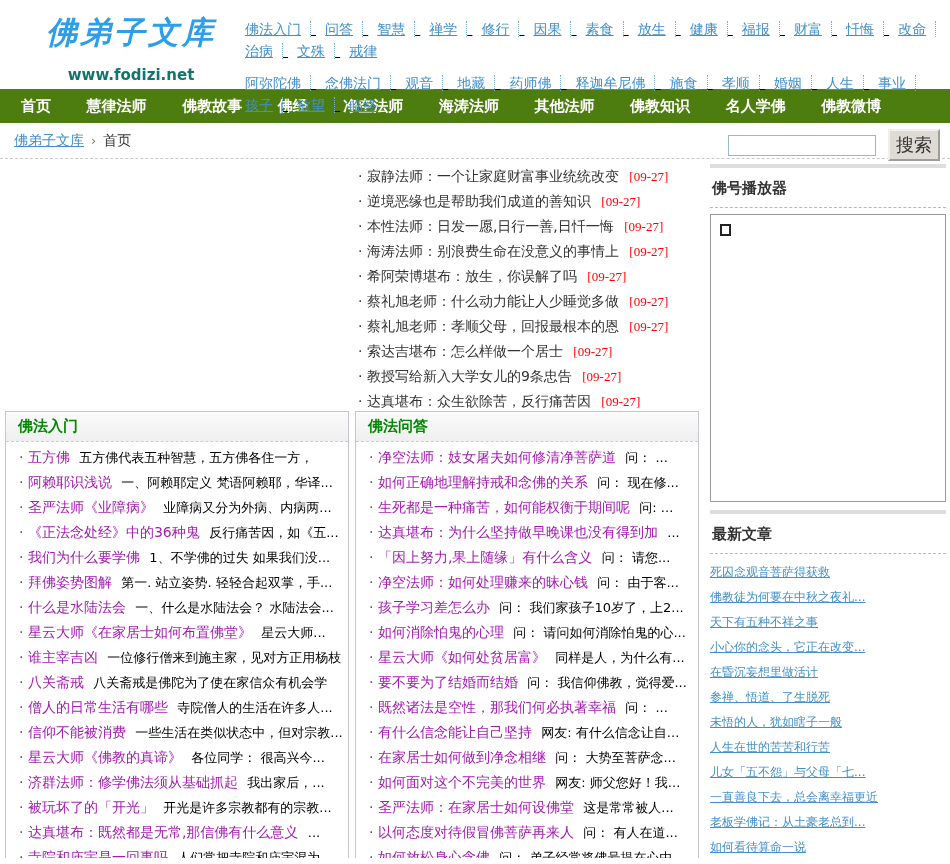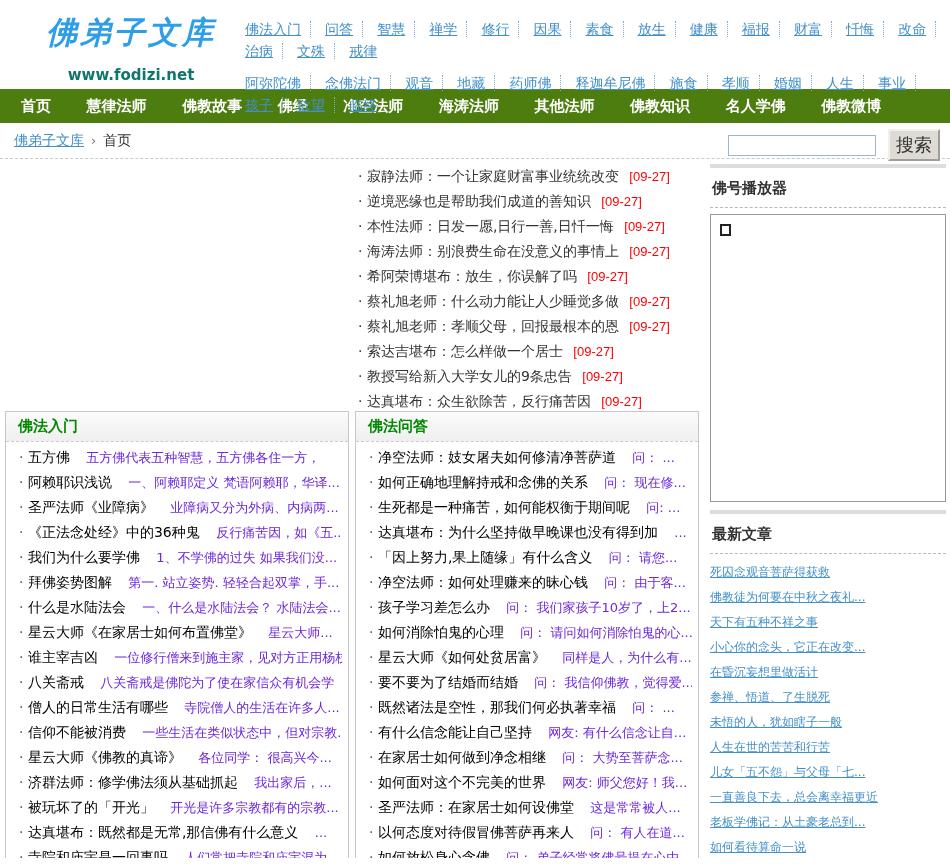--- a/index.html
+++ b/index.html
@@ -10,21 +10,21 @@
     font-family: "DejaVu Sans", "Liberation Sans", sans-serif;
   }
   a { text-decoration: underline; cursor: pointer; }
 
   
   .header { position: relative; height: 89px; background:#fff; }
   .logo { position:absolute; left:46px; top:13px; text-align:center; cursor:pointer; }
   .logo-text { font-size:31px; font-style:italic; font-weight:bold; letter-spacing:3px; color:#2e9ee9; line-height:38px; }
   .logo-url { font-size:15px; font-weight:bold; color:#0f766e; margin-top:15px; }
   .header-links { position:absolute; left:236px; top:19px; width:705px; }
-  ul.linkrow { list-style:none; margin:0 0 10px 0; padding:0; }
+  ul.linkrow { list-style:none; margin:0 0 10px 0; padding:0;text-decoration:underline; }
   .linkrow li { display:inline-block; padding:0 9px; border-right:1px dotted #7ab0d4; line-height:15px; margin-bottom:4px; }
   .linkrow li:last-child { border-right:none; }
   .linkrow a { color:#4390c8; font-size:14px; }
 
   
   .nav { height:34px; background:#4d7c0f;font-weight:bold; }
   .nav ul { list-style:none; margin:0; padding:0 0 0 6px; }
   .nav li { display:inline-block; }
   .nav a { display:inline-block; color:#fff; font-size:15px; line-height:34px; padding:0 15px; text-decoration:none; }
 
@@ -37,31 +37,31 @@
   .searchbox input { width:148px; height:21px; border:1px solid #9bb8cb; vertical-align:middle; margin-right:7px; padding:0 4px; font-size:13px; }
   .searchbox button { font-size:18px; color:#333; padding:2px 6px; background:#dedad4; border:2px outset #f2f0ec; vertical-align:middle; cursor:pointer; }
 
   
   .content { position:relative; height:699px; overflow:hidden; }
 
   .news-list { position:absolute; left:358px; top:5px; width:342px; list-style:none; margin:0; padding:0; }
   .news-list li { line-height:24px; font-size:14px; color:#333; white-space:nowrap; overflow:hidden; }
   .news-list li::before { content:"· "; color:#333; }
   .news-title { color:#333; cursor:pointer; }
-  .news-date { color:#ff0000; font-size:13px; margin-left:6px; font-family:Liberation Sans, sans-serif;text-align:right; }
+  .news-date { color:#ff0000; font-size:13px; margin-left:6px; font-family:Liberation Serif, serif;text-align:right; }
 
   .section-box { position:absolute; top:252px; width:344px; height:560px; border:1px solid #c6c6cd; background:#fff; }
   .box-left { left:5px; }
   .box-mid { left:355px; }
   .box-header { height:30px; line-height:29px; padding-left:12px; background:linear-gradient(#fbfbfb,#efefef); border-bottom:1px dashed #cccccc; color:#008800; font-weight:bold; font-size:15px; }
   .box-list { list-style:none; margin:0; padding:3px 6px 0 13px; }
   .box-list li { line-height:25px; font-size:14px; white-space:nowrap; overflow:hidden; }
   .box-list li::before { content:"· "; color:#555; }
-  .item-title { color:#000000; cursor:pointer; }
-  .item-summary { color:#6d28d9; font-size:13px; margin-left:12px; }
+  .item-title { color:#a21caf; cursor:pointer; }
+  .item-summary { color:#000000; font-size:13px; margin-left:5px; }
 
   
   .sidebar { position:absolute; left:710px; top:0; width:236px; }
   .side-topbar { height:4px; background:#ddd; margin-top:5px; }
   .side-heading { font-size:15px; font-weight:bold; color:#333; padding:11px 0 9px 2px; border-bottom:1px dashed #b9b9b9; }
   .player-box { margin-top:6px; height:288px; border:1px solid #999; position:relative; background:#fff; }
   .player-icon { position:absolute; left:9px; top:9px; width:11px; height:12px; border:2px solid #222; background:#fff; }
   .side-midbar { height:4px; background:#ddd; margin-top:8px; }
   .latest-list { list-style:none; margin:6px 0 0; padding:0; }
   .latest-list li { line-height:25px; font-size:12px; white-space:nowrap; overflow:hidden; }

